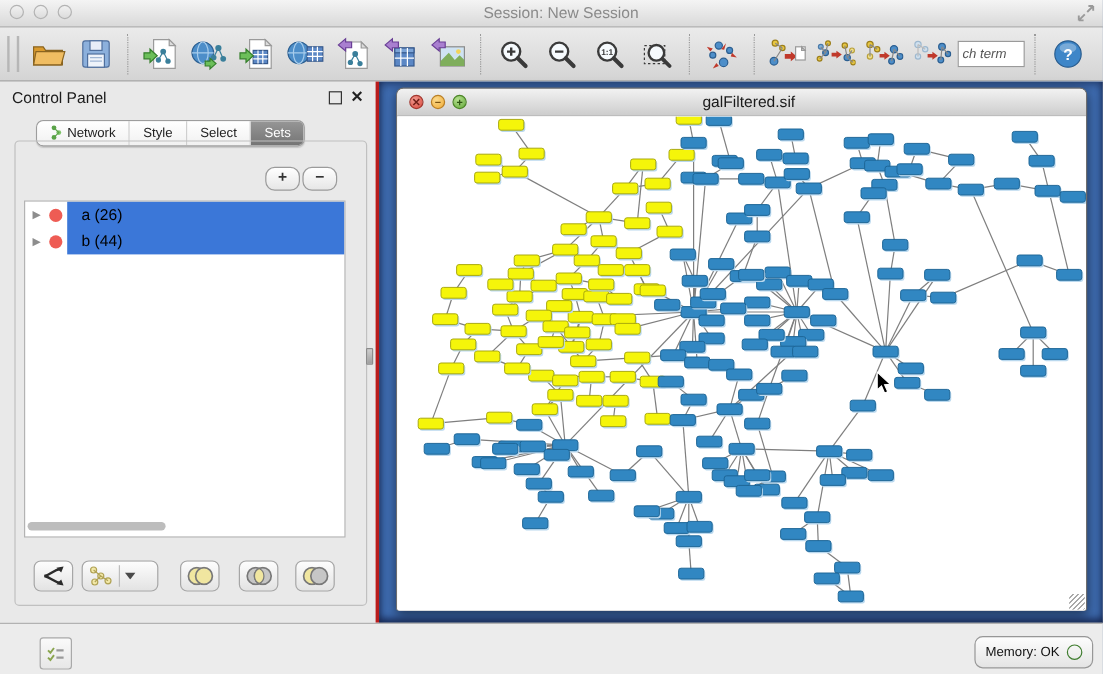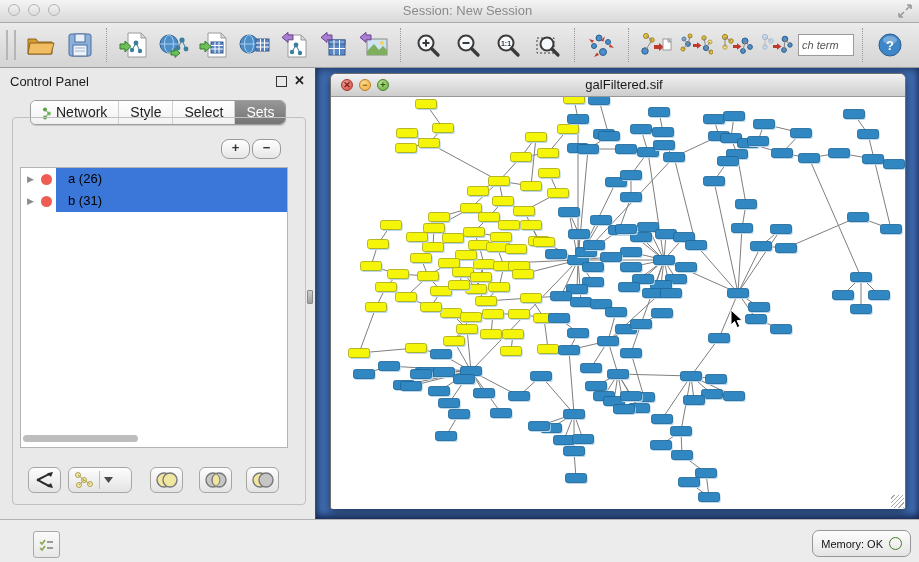--- a/index.html
+++ b/index.html
@@ -15,27 +15,27 @@
   #toolbar{position:absolute;left:0;top:23px;width:919px;height:45px;background:linear-gradient(#ebebeb,#d4d4d4);border-bottom:1px solid #9c9c9c;display:flex;align-items:center;box-sizing:border-box;padding:0 4px;}
   .tb-grip{width:6px;height:30px;border-left:2px solid #b6b6b6;border-right:2px solid #b6b6b6;margin:0 4px 0 2px;}
   .tb-sep{width:1px;height:34px;border-left:1px dotted #9a9a9a;margin:0 6px;}
   .tb-icon{width:40px;height:38px;display:flex;align-items:center;justify-content:center;border-radius:4px;}
   .tb-icon svg{display:block;}
   #search-input{width:48px;height:20px;border:1px solid #9a9a9a;background:#fff;font-size:11px;font-style:italic;color:#555;padding:0 3px;margin:0 2px;font-family:"Liberation Sans",sans-serif;}
   #search-input::placeholder{color:#555;font-style:italic;}
   
   #main{position:absolute;left:0;top:68px;width:919px;height:451px;}
   
-  #control-panel{position:absolute;left:0;top:0;width:316px;height:451px;background:#e9e9e9;border-right:1px solid #b91c1c;box-sizing:border-box;}
+  #control-panel{position:absolute;left:0;top:0;width:316px;height:451px;background:#e9e9e9;border-right:3px solid #b91c1c;box-sizing:border-box;}
   #cp-header{position:absolute;left:0;top:0;width:100%;height:26px;}
   #cp-title{position:absolute;left:10px;top:6px;font-size:13px;color:#1c1c1c;}
   #cp-float{position:absolute;right:28px;top:8px;width:9px;height:9px;border:1.5px solid #333;}
   #cp-close{position:absolute;right:10px;top:5px;font-size:13px;font-weight:bold;color:#222;}
   .tabbar{position:absolute;left:30px;top:32px;display:flex;border:1px solid #9d9d9d;border-radius:6px;overflow:hidden;background:#fdfdfd;box-shadow:0 1px 1px rgba(0,0,0,.15);}
-  .tab{padding:3px 11px 4px;font-size:14px;color:#222;border-left:1px solid #cfcfcf;display:flex;align-items:flex-end;gap:4px;background:linear-gradient(#ffffff,#f1f1f1);}
+  .tab{padding:3px 11px 4px;font-size:11px;color:#222;border-left:1px solid #cfcfcf;display:flex;align-items:flex-end;gap:4px;background:linear-gradient(#ffffff,#f1f1f1);}
   .tab:first-child{border-left:none;}
   .tab.selected{background:linear-gradient(#969696,#757575);color:#fff;}
   #groupbox{position:absolute;left:12px;top:49px;width:292px;height:386px;border:1px solid #c0c0c0;border-radius:4px;}
   .mini-btn{position:absolute;top:71px;width:27px;height:18px;border:1px solid #9b9b9b;border-radius:8px;background:linear-gradient(#ffffff,#e6e6e6);font-size:13px;font-weight:bold;color:#333;text-align:center;line-height:16px;}
   #add-btn{left:221px;}
   #remove-btn{left:252px;}
   #sets-list{position:absolute;left:20px;top:99px;width:268px;height:281px;background:#fff;border:1px solid #b3b3b3;box-sizing:border-box;overflow:hidden;}
   .set-row{height:22px;display:flex;align-items:center;font-size:13px;color:#000;}
   .disclosure{width:14px;margin-left:6px;color:#8d8d8d;font-size:9px;}
   .set-dot{width:11px;height:11px;border-radius:50%;margin-right:4px;flex:0 0 auto;}
@@ -329,21 +329,21 @@
 
     <div id="sets-list">
         <div class="set-row selected">
           <span class="disclosure">▶</span>
           <span class="set-dot" style="background: rgb(238, 92, 84);"></span>
           <span class="set-label">a (26)</span>
         </div>
         <div class="set-row selected">
           <span class="disclosure">▶</span>
           <span class="set-dot" style="background: rgb(238, 92, 84);"></span>
-          <span class="set-label">b (31)</span>
+          <span class="set-label">b (44)</span>
         </div>
       </div>
     <div id="h-scrollthumb"></div>
 
     <div class="cp-btn" style="left:28px;width:33px;">
       <svg width="20" height="18" viewBox="0 0 20 18">
         <path d="M16 3 C9 4 7 8 2 9 C7 10 9 14 16 15" fill="none" stroke="#2b2b2b" stroke-width="2"></path>
         <path d="M18 1 l-6 1.2 4 3.8 z" fill="#2b2b2b"></path>
         <path d="M18 17 l-6 -1.2 4 -3.8 z" fill="#2b2b2b"></path>
       </svg>

